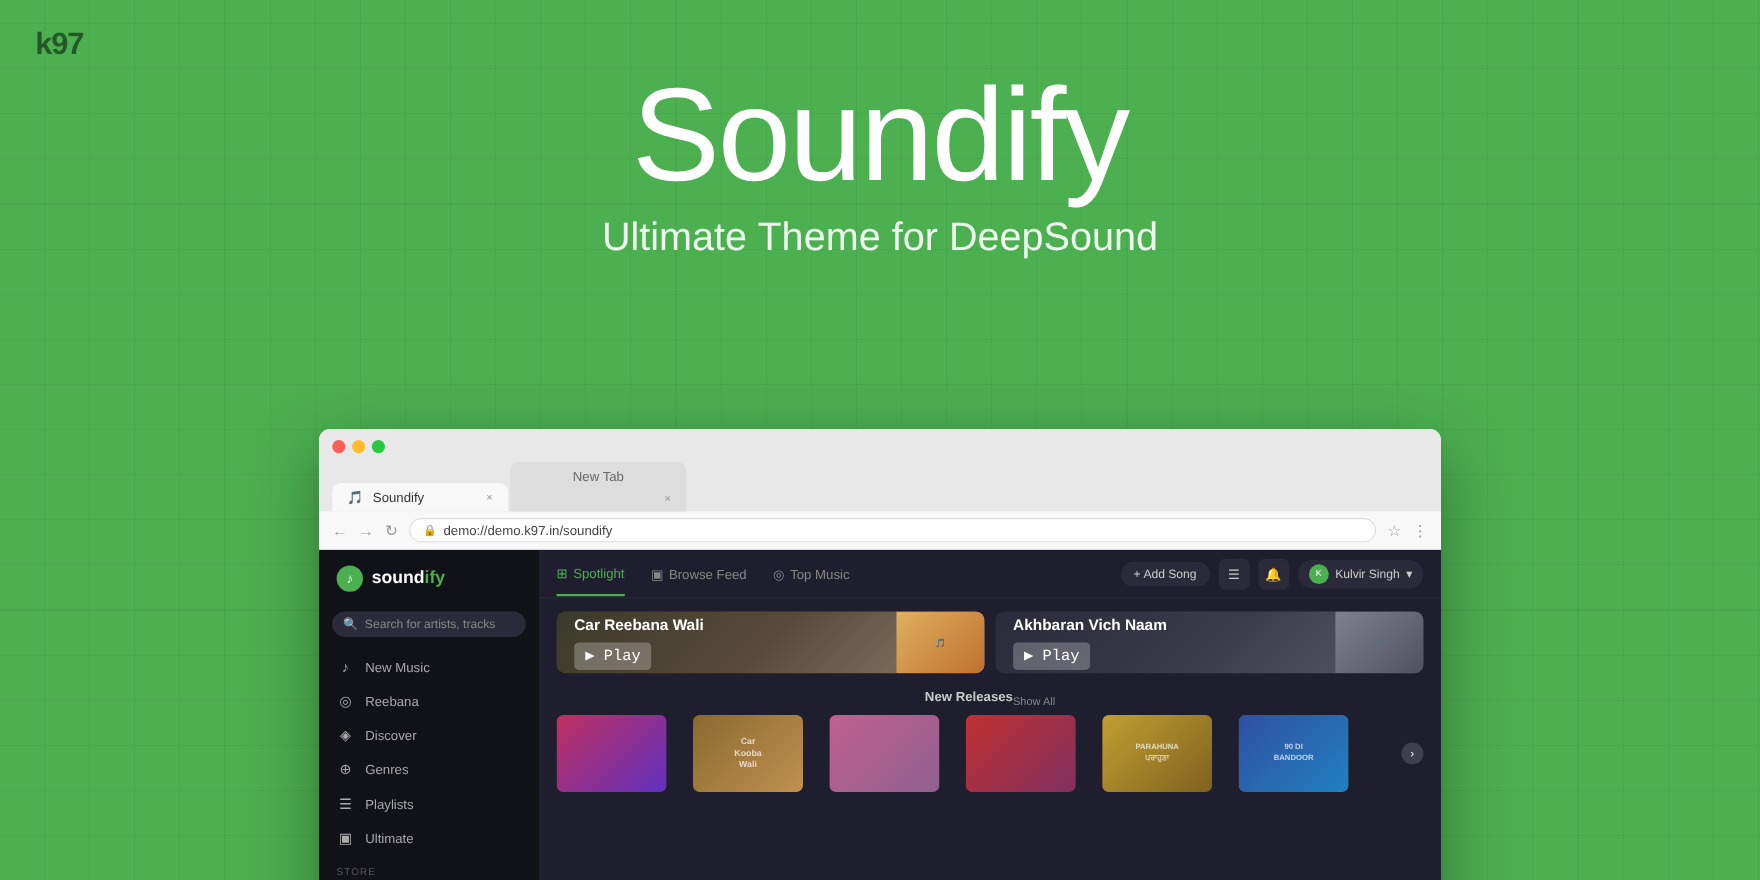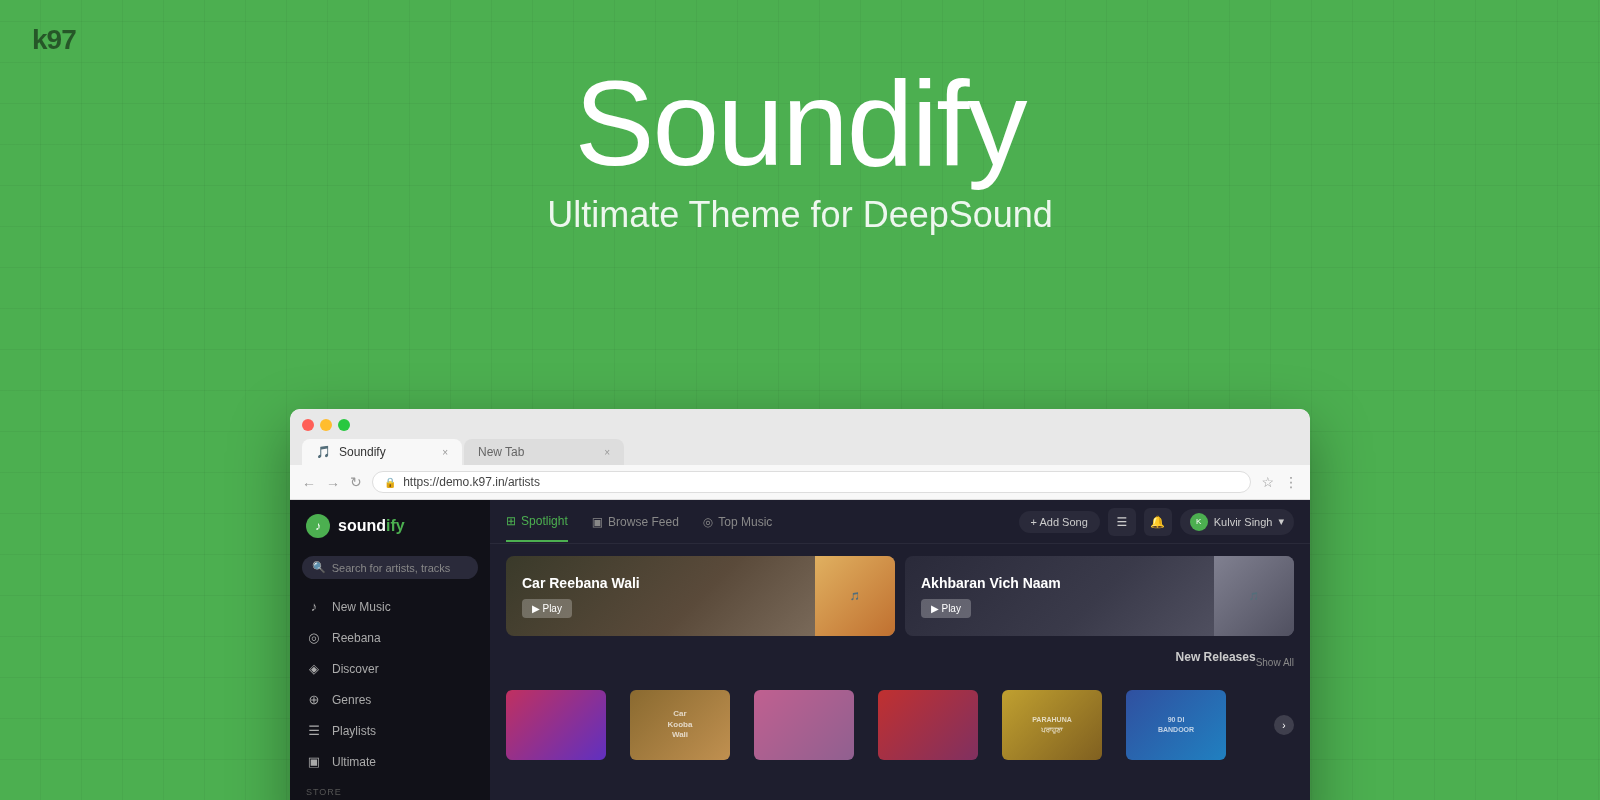--- a/index.html
+++ b/index.html
@@ -113,20 +113,21 @@
       font-size: 12px;
       color: #333;
       display: flex;
       align-items: center;
       gap: 8px;
       min-width: 160px;
     }
     .browser-tab.inactive {
       background: #ddd;
       color: #666;
+      flex-direction: column;
     }
     .tab-close {
       color: #999;
       font-size: 10px;
       margin-left: auto;
     }
 
     .browser-addressbar {
       background: #f8f8f8;
       display: flex;
@@ -328,21 +329,21 @@
     }
 
     
     .featured-grid {
       display: grid;
       grid-template-columns: 1fr 1fr;
       gap: 10px;
       margin-bottom: 14px;
     }
     .featured-card {
-      height: 80px;
+      height: 56px;
       border-radius: 8px;
       display: flex;
       align-items: center;
       padding: 0 16px;
       position: relative;
       overflow: hidden;
       cursor: pointer;
     }
     .featured-card-1 {
       background: linear-gradient(135deg, #3a3a2a 0%, #5a4a3a 50%, #8a7a6a 100%);
@@ -372,33 +373,34 @@
       font-weight: 600;
       color: white;
       margin-bottom: 8px;
     }
     .play-btn {
       background: rgba(255,255,255,0.25);
       border: none;
       border-radius: 4px;
       color: white;
       padding: 4px 10px;
-      font-size: 10px;
+      font-size: 14px;
       cursor: pointer;
       display: flex;
       align-items: flex-start;
       gap: 4px;
+      font-family: Liberation Mono, monospace;
     }
 
     
     .section-header {
       display: flex;
-      justify-content: flex-end;
-      align-items: center;
-      margin-bottom: 16px;
+      justify-content: center;
+      align-items: center;
+      margin-bottom: 0;
     }
     .show-all-link {
       font-size: 10px;
       color: #888;
       cursor: pointer;
     }
     .releases-grid {
       display: flex;
       gap: 8px;
       overflow: hidden;
@@ -503,21 +505,21 @@
       </div>
     </div>
   </div>
 
   <div class="browser-addressbar">
     <span class="nav-btn">←</span>
     <span class="nav-btn">→</span>
     <span class="nav-btn">↻</span>
     <div class="address-field">
       <span class="address-icon">🔒</span>
-      <span>https://demo.k97.in/artists</span>
+      <span>demo://demo.k97.in/soundify</span>
     </div>
     <span class="bookmark-icon">☆</span>
     <span class="menu-icon">⋮</span>
   </div>
 
   <div class="app-content">
 
     <div class="sidebar">
       <div class="sidebar-logo">
         <div class="logo-icon">♪</div>

